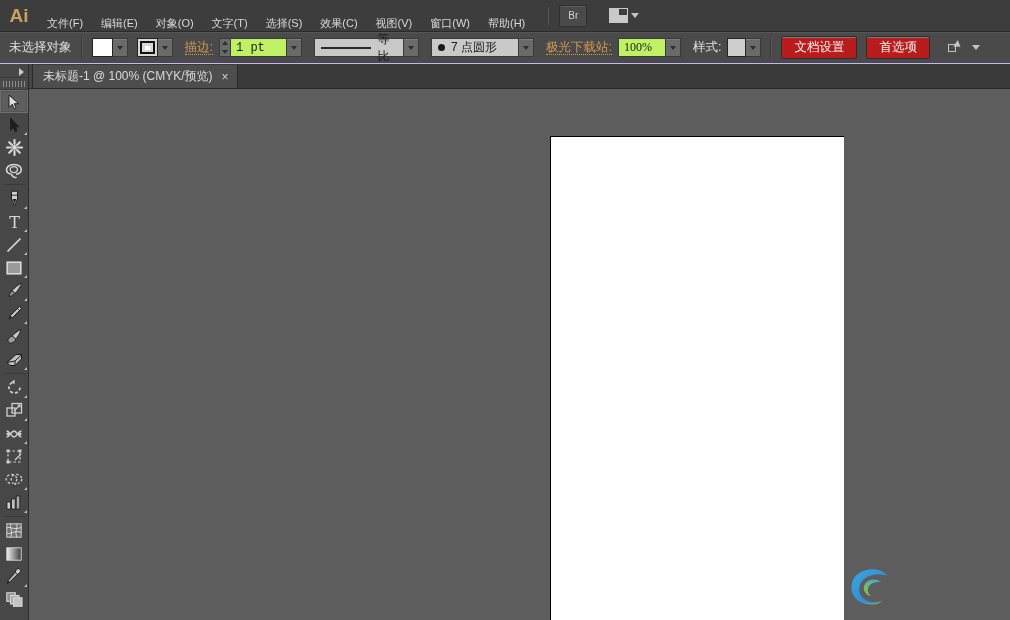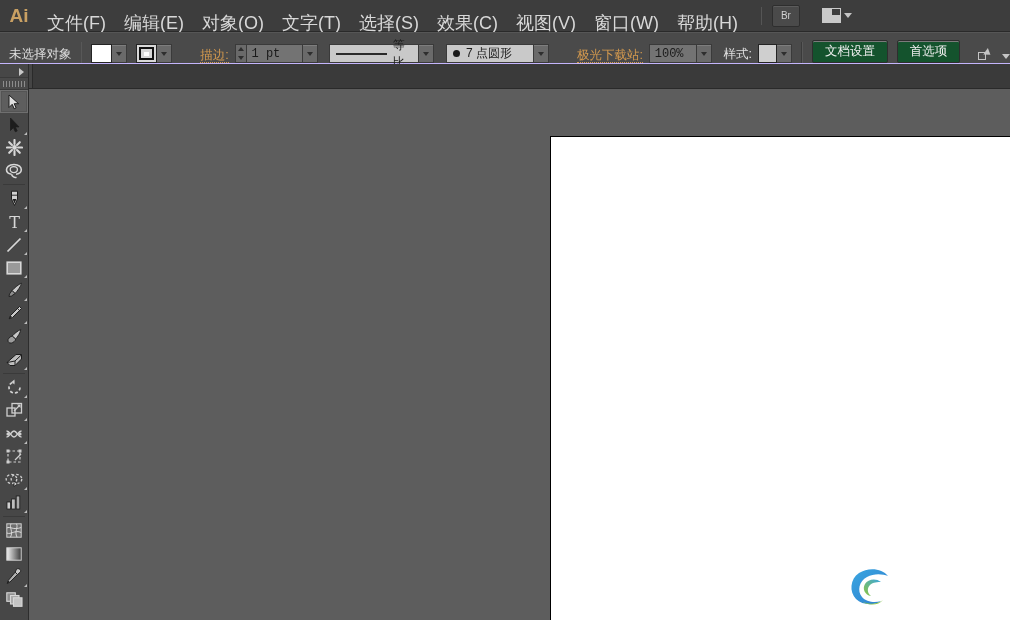--- a/index.html
+++ b/index.html
@@ -3,35 +3,35 @@
 <meta charset="utf-8">
 <style>
   html,body{margin:0;padding:0;}
   body{
     width:1010px;height:620px;overflow:hidden;
     background:#5d5d5d;
     font-family:"Liberation Sans","DejaVu Sans",sans-serif;
     font-size:12px;color:#d6d6d6;
     -webkit-font-smoothing:none;
   }
-  .app{position:relative;width:1010px;height:620px;}
+  .app{position:relative;width:844px;height:620px;}
 
   
   .menubar{
     position:absolute;left:0;top:0;width:1010px;height:31px;
     background:#3d3d3d;display:flex;align-items:center;
     border-bottom:1px solid #2a2a2a;
   }
   .ai-logo{
     width:38px;height:31px;display:flex;align-items:center;justify-content:center;
     font-weight:bold;font-size:19px;color:#c9a063;letter-spacing:0px;
     font-family:"Liberation Sans",sans-serif;
   }
   .menu-item{
-    padding:0 9px;height:31px;line-height:31px;color:#d8d8d8;font-size:18px;
+    padding:0 9px;height:31px;line-height:31px;color:#d8d8d8;font-size:11px;
     white-space:nowrap;cursor:default;margin-top:16px;
   }
   .menu-sep{
     width:1px;height:18px;background:#555;margin:0 10px 0 14px;
   }
   .br-btn{
     width:26px;height:20px;background:#4a4a4a;border:1px solid #2e2e2e;
     border-radius:2px;display:flex;align-items:center;justify-content:center;
     font-size:10px;color:#d0d0d0;box-shadow:inset 0 1px 0 #5c5c5c;
   }
@@ -49,28 +49,28 @@
   .arrange-ico .r div:last-child{border-bottom:none;background:#c9c9c9;}
   .caret{
     width:0;height:0;border-left:4px solid transparent;border-right:4px solid transparent;
     border-top:5px solid #c5c5c5;
   }
 
   
   .controlbar{
     position:absolute;left:0;top:32px;width:1010px;height:31px;
     background:#4a4a4a;border-bottom:4px solid #c4b5fd;
-    display:flex;align-items:flex-end;
+    display:flex;align-items:center;
     box-shadow:inset 0 1px 0 #565656;
   }
   .cb-label{color:#e0e0e0;font-size:12.5px;padding-left:9px;white-space:nowrap;}
   .cb-sep{width:1px;height:21px;background:#3a3a3a;border-right:1px solid #585858;margin:0 9px;}
   .cb-link{
     color:#d59a4e;font-size:12.5px;white-space:nowrap;
-    border-bottom:1px dotted #d59a4e;line-height:13px;margin-left:16px;
+    border-bottom:1px dotted #d59a4e;line-height:13px;
   }
   .swatch-group{display:flex;align-items:center;}
   .swatch{
     width:21px;height:19px;border:1px solid #242424;box-sizing:border-box;
     background:#ffffff;
   }
   .swatch.stroke-sw{
     background:#d8d8d8;display:flex;align-items:center;justify-content:center;
   }
   .stroke-inner{
@@ -89,35 +89,35 @@
     width:12px;height:19px;background:#6a6a6a;border:1px solid #3a3a3a;
     display:flex;flex-direction:column;align-items:center;justify-content:space-around;
     box-sizing:border-box;
   }
   .stepper .up,.stepper .dn{
     width:0;height:0;border-left:3px solid transparent;border-right:3px solid transparent;
   }
   .stepper .up{border-bottom:4px solid #2e2e2e;}
   .stepper .dn{border-top:4px solid #2e2e2e;}
   .field{
-    height:19px;background:#737373;border:1px solid #3a3a3a;border-left:none;
+    height:19px;background:#bef264;border:1px solid #3a3a3a;border-left:none;
     box-sizing:border-box;display:flex;align-items:center;
     padding:0 5px;color:#1a1a1a;font-size:12px;
     font-family:"Liberation Mono","DejaVu Sans Mono",monospace;
   }
-  .field.plain{border-left:1px solid #3a3a3a;}
+  .field.plain{border-left:1px solid #3a3a3a;font-family:Liberation Serif, serif;}
   .combo{
     height:19px;background:#c9c9c9;border:1px solid #3a3a3a;
     box-sizing:border-box;display:flex;align-items:center;justify-content:center;
     color:#1a1a1a;font-size:12px;gap:6px;padding:0 6px;
   }
   .profile-line{width:62px;height:0;border-top:2.5px solid #2a2a2a;}
   .dot{width:7px;height:7px;border-radius:50%;background:#1a1a1a;}
   .btn{
-    height:21px;background:#14532d;border:1px solid #2e2e2e;border-radius:2px;
+    height:21px;background:#b91c1c;border:1px solid #2e2e2e;border-radius:2px;
     color:#f0f0f0;font-size:12.5px;display:flex;align-items:center;justify-content:center;
     padding:0 12px;box-shadow:inset 0 1px 0 #7b7b7b;white-space:nowrap;
   }
   .style-sw{
     width:19px;height:19px;background:#cfcfcf;border:1px solid #242424;box-sizing:border-box;
   }
   .misc-ico{
     width:18px;height:14px;position:relative;margin-left:4px;
   }
   .misc-ico .sq{
@@ -332,20 +332,24 @@
       <div class="misc-ico">
         <div class="sq"></div>
           <div class="ar"></div>
       </div>
       <div class="caret"></div>
     </div>
   </div>
 
   <div class="tabbar">
     <div class="spacer"></div>
+    <div class="doc-tab">
+      <span>未标题-1 @ 100% (CMYK/预览)</span>
+      <span class="tab-close">×</span>
+    </div>
   </div>
 
   <div class="toolbar">
     <div class="tb-head">
       <div class="tri"></div>
     </div>
     <div class="tb-grip">
       <span></span>
         <span></span>
         <span></span>

